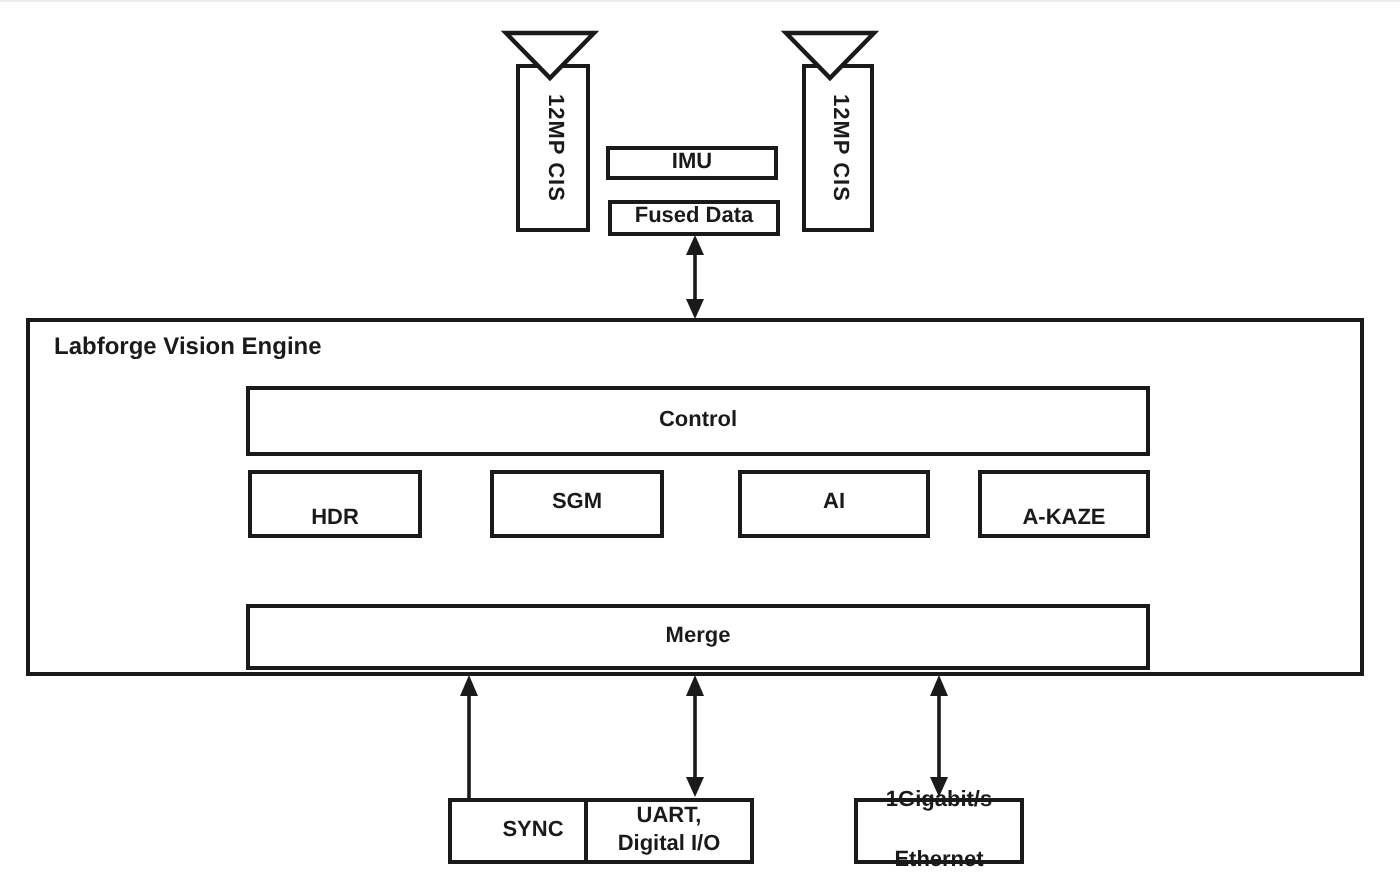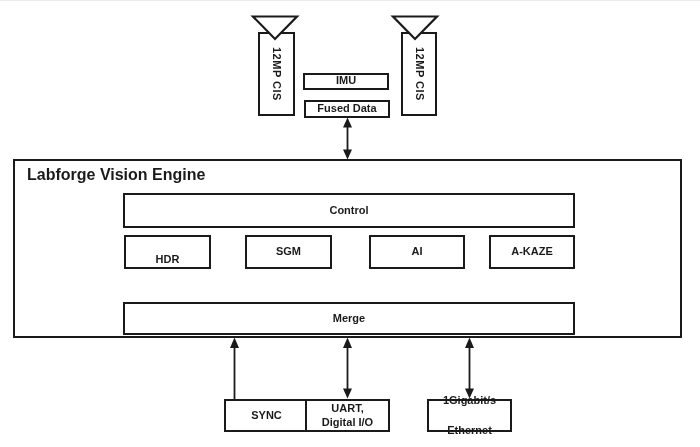--- a/index.html
+++ b/index.html
@@ -16,21 +16,21 @@
     display:flex; align-items:center; justify-content:center;
     text-align:center; font-size:11px; font-weight:700; line-height:1.25;
   }
   .sensor { border-width:2.5px; }
   .sensor .vtext {
     writing-mode:vertical-rl; text-orientation:mixed;
     letter-spacing:0.5px; white-space:nowrap; font-size:11px;
   }
   .engine-title {
     position:absolute; left:27px; top:165px;
-    font-size:16px; font-weight:700;
+    font-size:12px; font-weight:700;
   }
   .twoline { flex-direction:column; }
   svg.overlay {
     position:absolute; left:0; top:0; width:700px; height:447px;
     pointer-events:none;
   }
   svg .wire { stroke:var(--line); stroke-width:1.8; }
   svg .head { fill:var(--line); stroke:none; }
   svg .lens { fill:#fff; stroke:var(--line); stroke-width:2.2; }
 </style>
@@ -39,21 +39,21 @@
 
 <div class="page">
 
   <div class="box sensor" style="left:258px; top:31px; width:37px; height:84px;">
     <span class="vtext">12MP CIS</span>
   </div>
   <div class="box sensor" style="left:401px; top:31px; width:36px; height:84px;">
     <span class="vtext">12MP CIS</span>
   </div>
 
-  <div class="box" style="left:303px; top:72px; width:86px; height:17px;align-items:flex-end;">
+  <div class="box" style="left:303px; top:72px; width:86px; height:17px;">
     <span>IMU</span>
   </div>
   <div class="box" style="left:304px; top:99px; width:86px; height:18px;">
     <span>Fused Data</span>
   </div>
 
   <div class="box" style="left:13px; top:158px; width:669px; height:179px;"></div>
   <div class="engine-title">Labforge Vision Engine</div>
 
   <div class="box" style="left:123px; top:192px; width:452px; height:35px;">
@@ -62,32 +62,32 @@
 
   <div class="box" style="left:124px; top:234px; width:87px; height:34px;align-items:flex-end;">
     <span>HDR</span>
   </div>
   <div class="box" style="left:245px; top:234px; width:87px; height:34px;">
     <span>SGM</span>
   </div>
   <div class="box" style="left:369px; top:234px; width:96px; height:34px;">
     <span>AI</span>
   </div>
-  <div class="box" style="left:489px; top:234px; width:86px; height:34px;">
+  <div class="box" style="left:489px; top:234px; width:86px; height:34px;align-items:flex-end;">
     <span>A-KAZE</span>
   </div>
 
   <div class="box" style="left:123px; top:277px; width:452px; height:33px;margin-top:24px;">
     <span>Merge</span>
   </div>
 
   <div class="box" style="left:192px; top:398px; width:85px; height:33px;margin-left:32px;">
     <span>SYNC</span>
   </div>
-  <div class="box twoline" style="left:305px; top:398px; width:85px; height:33px;">
+  <div class="box twoline" style="left:292px; top:398px; width:85px; height:33px;">
     <span>UART,</span>
     <span>Digital I/O</span>
   </div>
   <div class="box twoline" style="left:427px; top:398px; width:85px; height:33px;gap:16px;">
     <span>1Gigabit/s</span>
     <span>Ethernet</span>
   </div>
 
   <svg class="overlay" viewBox="0 0 700 447">
 

